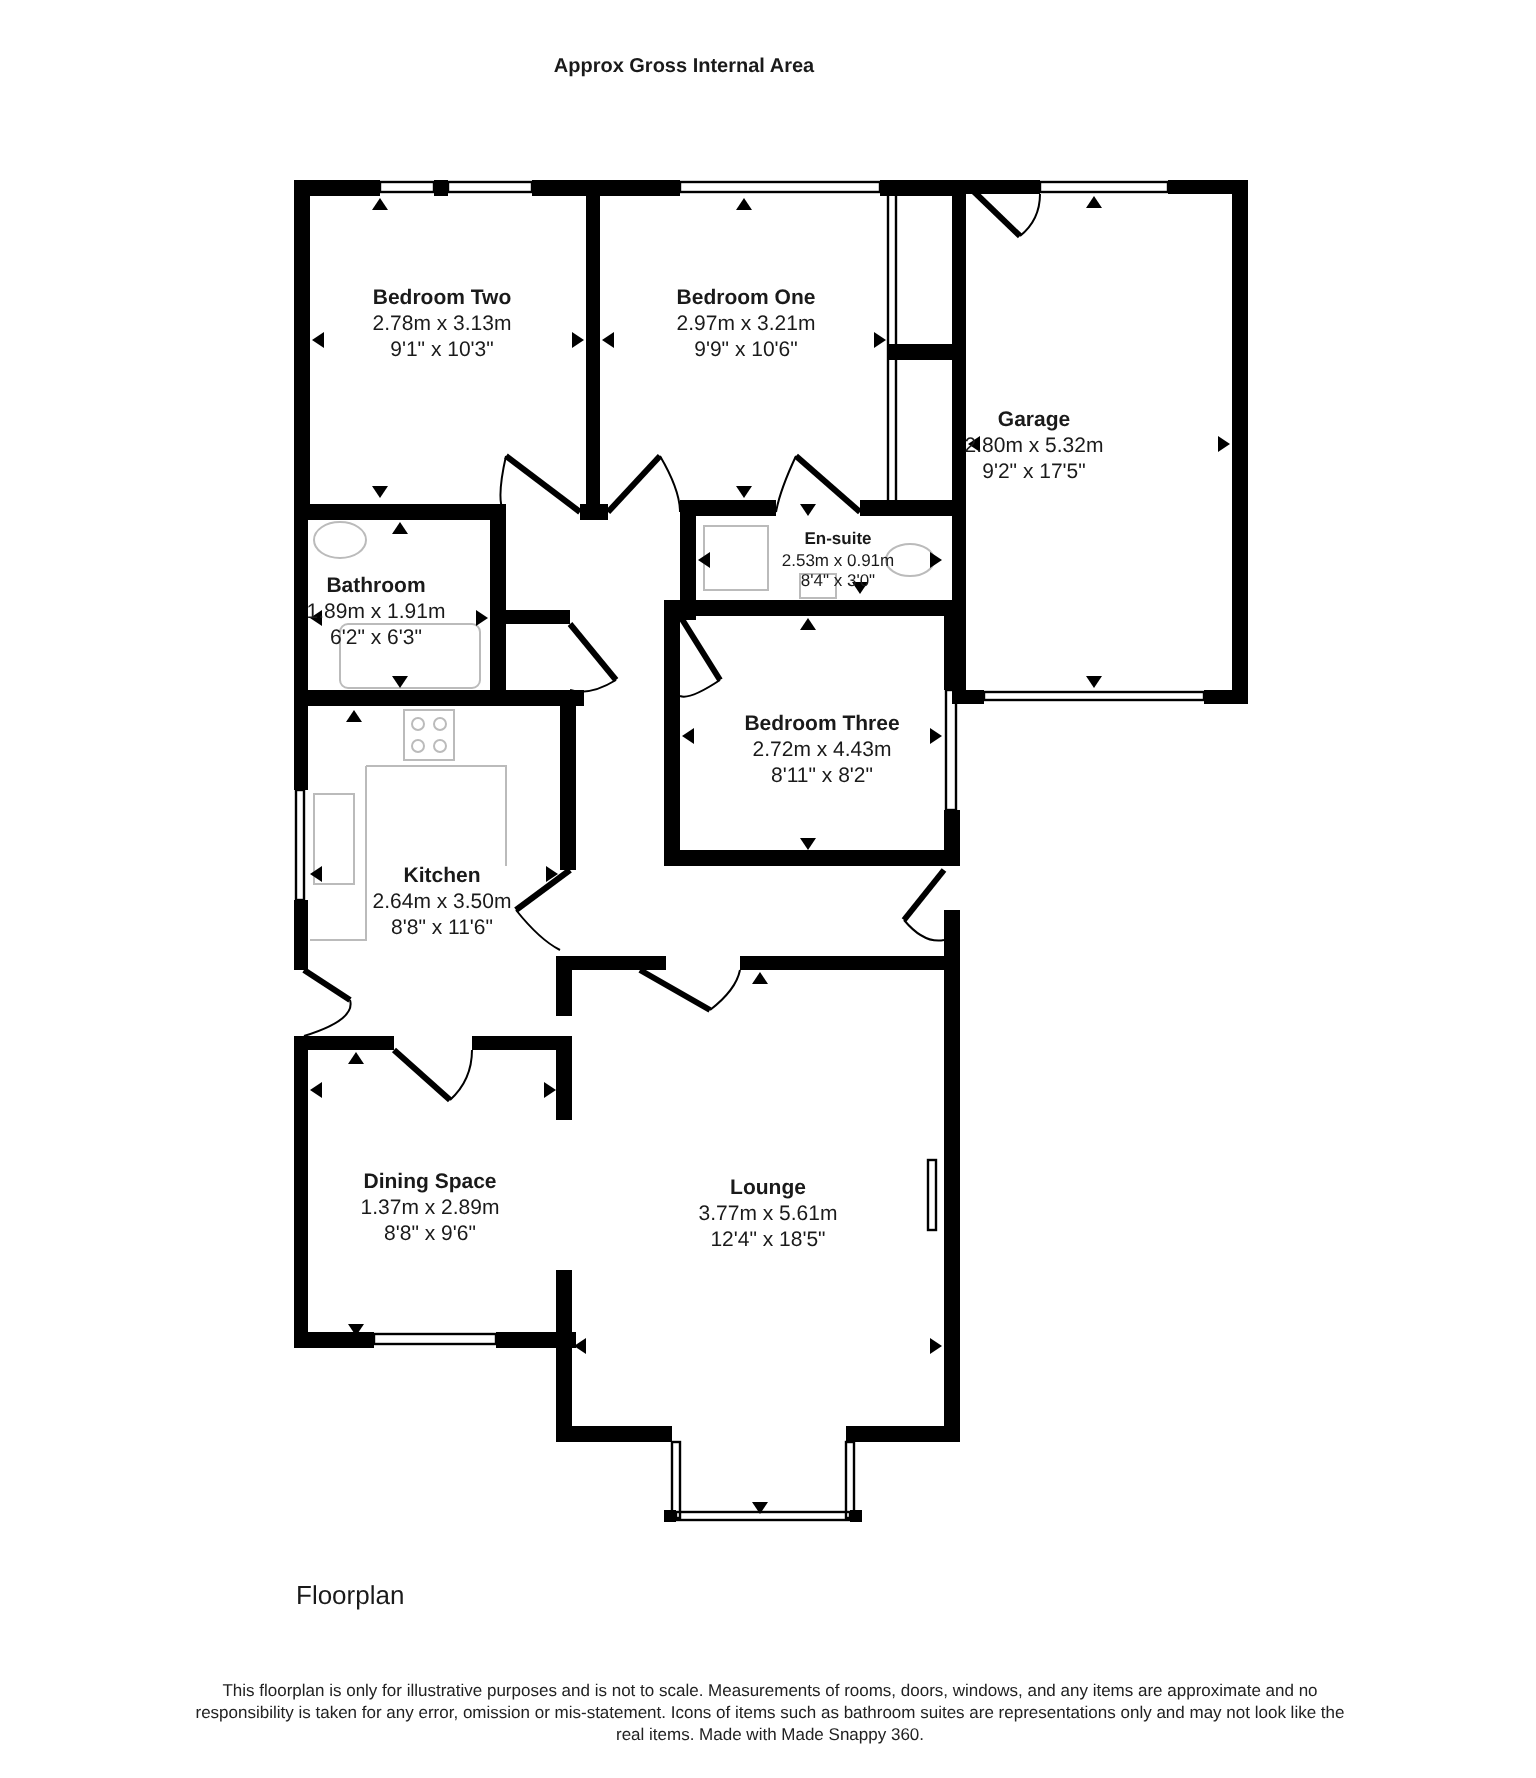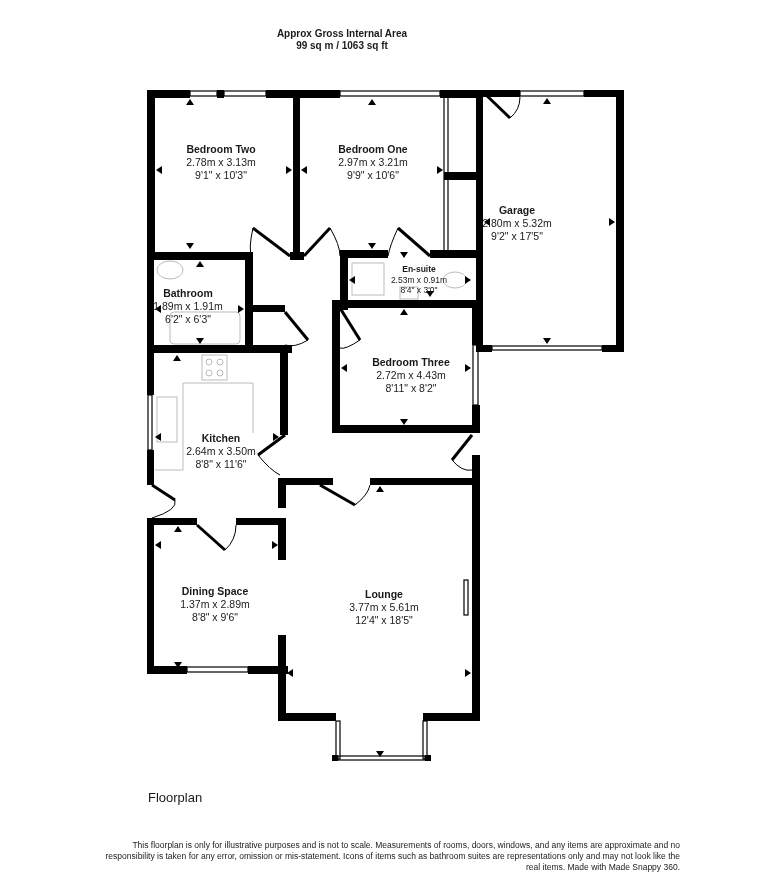--- a/index.html
+++ b/index.html
@@ -4,28 +4,27 @@
   <style>
     html, body { margin: 0; padding: 0; background: #ffffff; }
     body { width: 768px; height: 889px; position: relative; overflow: hidden; font-family: "Liberation Sans", sans-serif; color: #1a1a1a; }
     .header { position: absolute; top: 28px; left: 0; width: 684px; text-align: center; font-weight: bold; font-size: 10px; line-height: 12px; }
     .plan { position: absolute; left: 0; top: 0; }
     .room-label { position: absolute; text-align: center; font-size: 10.5px; line-height: 13px; transform: translateX(-50%); white-space: nowrap; }
     .room-label .name { font-weight: bold; display: block; }
     .room-label .dim { display: block; }
     .room-label.small { font-size: 8.5px; line-height: 10.5px; margin-left: 16px; }
     .floor-title { position: absolute; left: 148px; top: 790px; font-size: 13px; }
-    .disclaimer { position: absolute; left: 90px; top: 840px; width: 590px; text-align: right; font-size: 8.5px; line-height: 11px; color: #222; }
+    .disclaimer { position: absolute; left: 90px; top: 840px; width: 590px; text-align: center; font-size: 8.5px; line-height: 11px; color: #222; }
   </style>
 </head>
 <body>
 
 <div class="header">
   <div>Approx Gross Internal Area</div>
-  <div>99 sq m / 1063 sq ft</div>
 </div>
 
 <svg class="plan" width="768" height="889" viewBox="0 0 768 889" xmlns="http://www.w3.org/2000/svg">
   <g fill="#000">
 
     <rect x="147" y="90" width="8" height="170"></rect>
     <rect x="147" y="90" width="43" height="8"></rect>
     <rect x="217" y="90" width="7" height="8"></rect>
     <rect x="266" y="90" width="40" height="8"></rect>
     <rect x="293" y="90" width="7" height="168"></rect>

